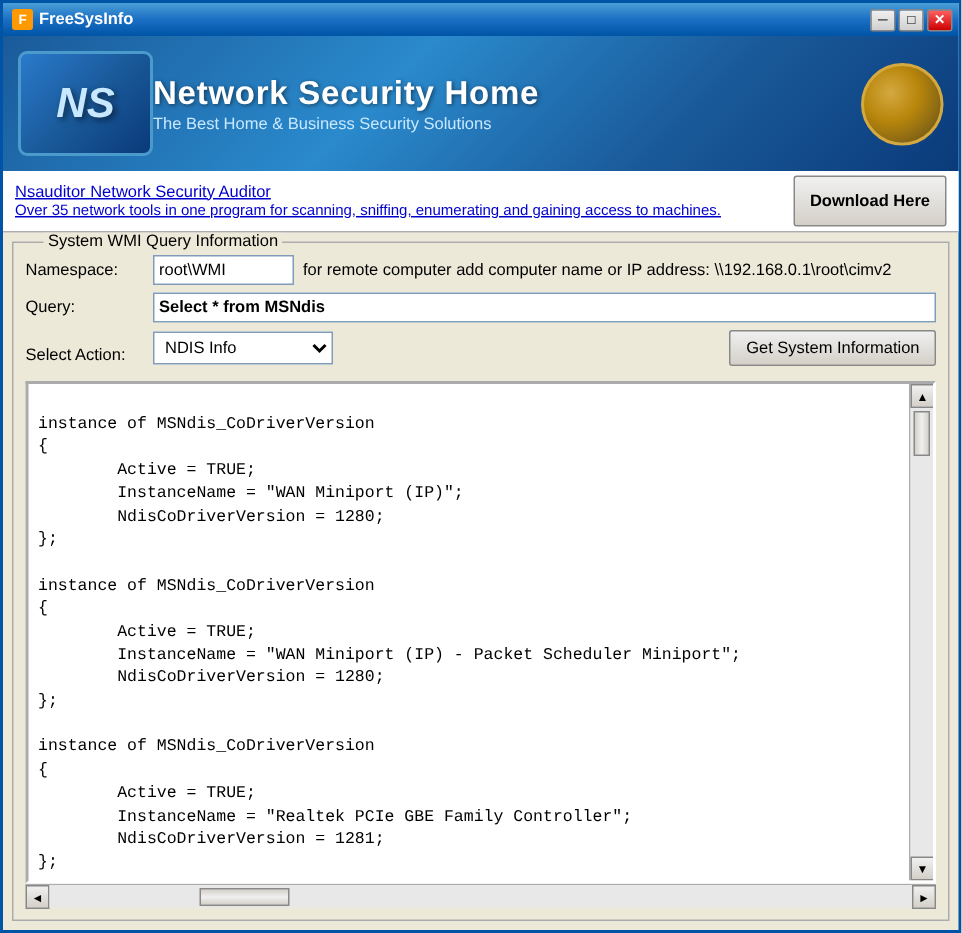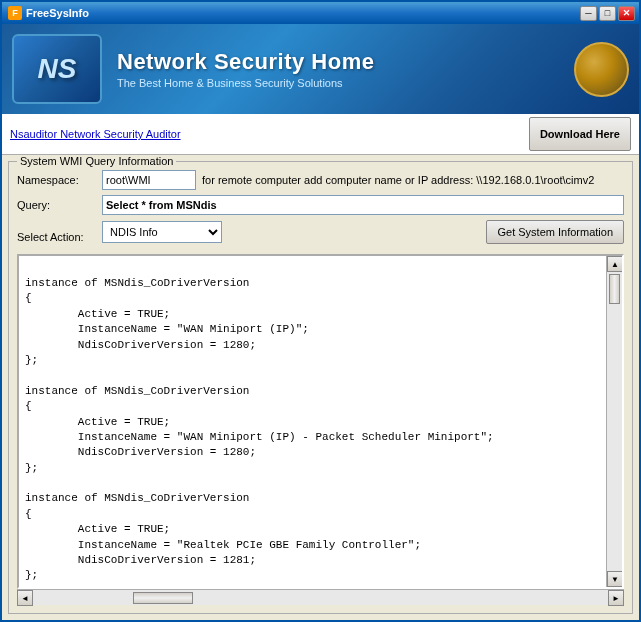--- a/index.html
+++ b/index.html
@@ -105,21 +105,20 @@
 
     .logo-ns {
       font-size: 28px;
       font-weight: bold;
       color: #c8e8ff;
       font-style: italic;
       text-shadow: 2px 2px 4px rgba(0,0,0,0.5);
     }
 
     .banner-text {
-      padding-left: 15px;
       flex: 1;
     }
 
     .banner-title {
       font-size: 22px;
       font-weight: bold;
       color: white;
       text-shadow: 1px 1px 3px rgba(0,0,0,0.5);
       letter-spacing: 0.5px;
     }
@@ -213,21 +212,21 @@
       position: relative;
       flex: 1;
       display: flex;
       flex-direction: column;
       background: #ece9d8;
     }
 
     .group-box-legend {
       position: absolute;
       top: -7px;
-      left: 8px;
+      left: 20px;
       background: #ece9d8;
       padding: 0 3px;
       font-size: 11px;
     }
 
     .form-row {
       display: flex;
       align-items: center;
       margin-bottom: 5px;
     }
@@ -416,20 +415,21 @@
       <div class="banner-subtitle">The Best Home &amp; Business Security Solutions</div>
     </div>
     <div class="banner-globe">
       <div class="globe-circle"></div>
     </div>
   </div>
 
   <div class="info-bar">
     <div class="info-links">
       <div><a class="info-link-title">Nsauditor Network Security Auditor</a></div>
+      <div><a class="info-link-desc">Over 35 network tools in one program for scanning, sniffing, enumerating and gaining access to machines.</a></div>
     </div>
     <button class="download-btn">Download Here</button>
   </div>
 
   <div class="content">
     <div class="group-box">
       <span class="group-box-legend">System WMI Query Information</span>
 
       <div class="form-row">
         <span class="form-label">Namespace:</span>

